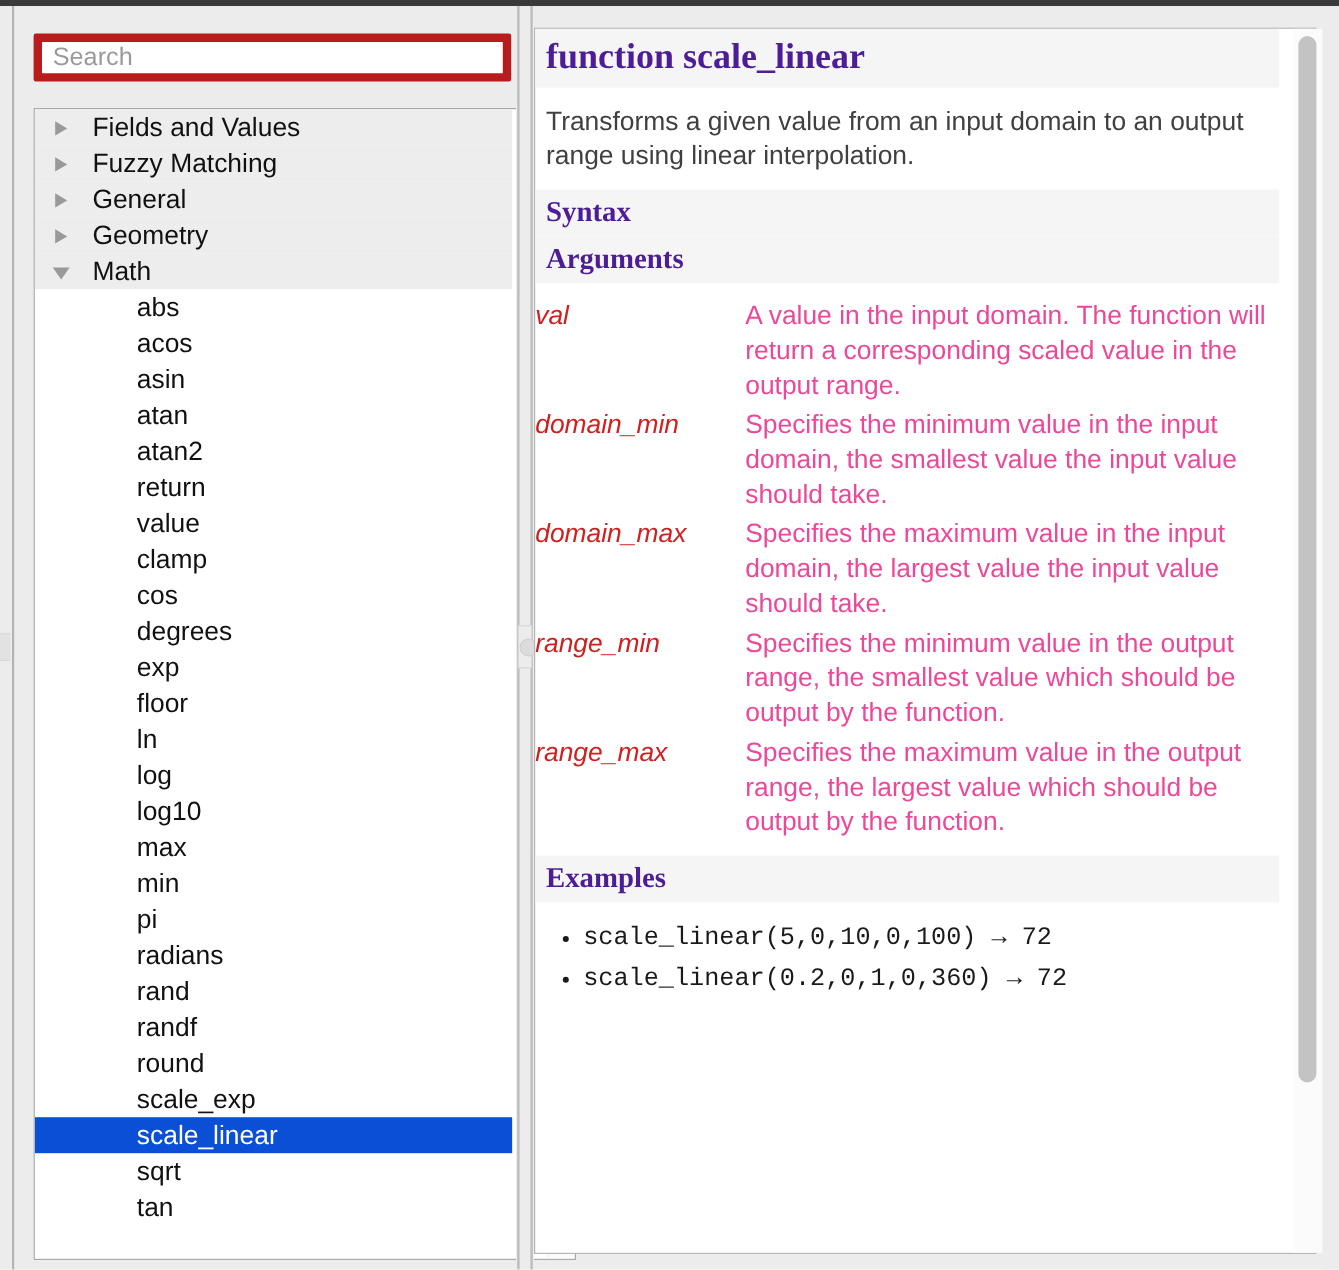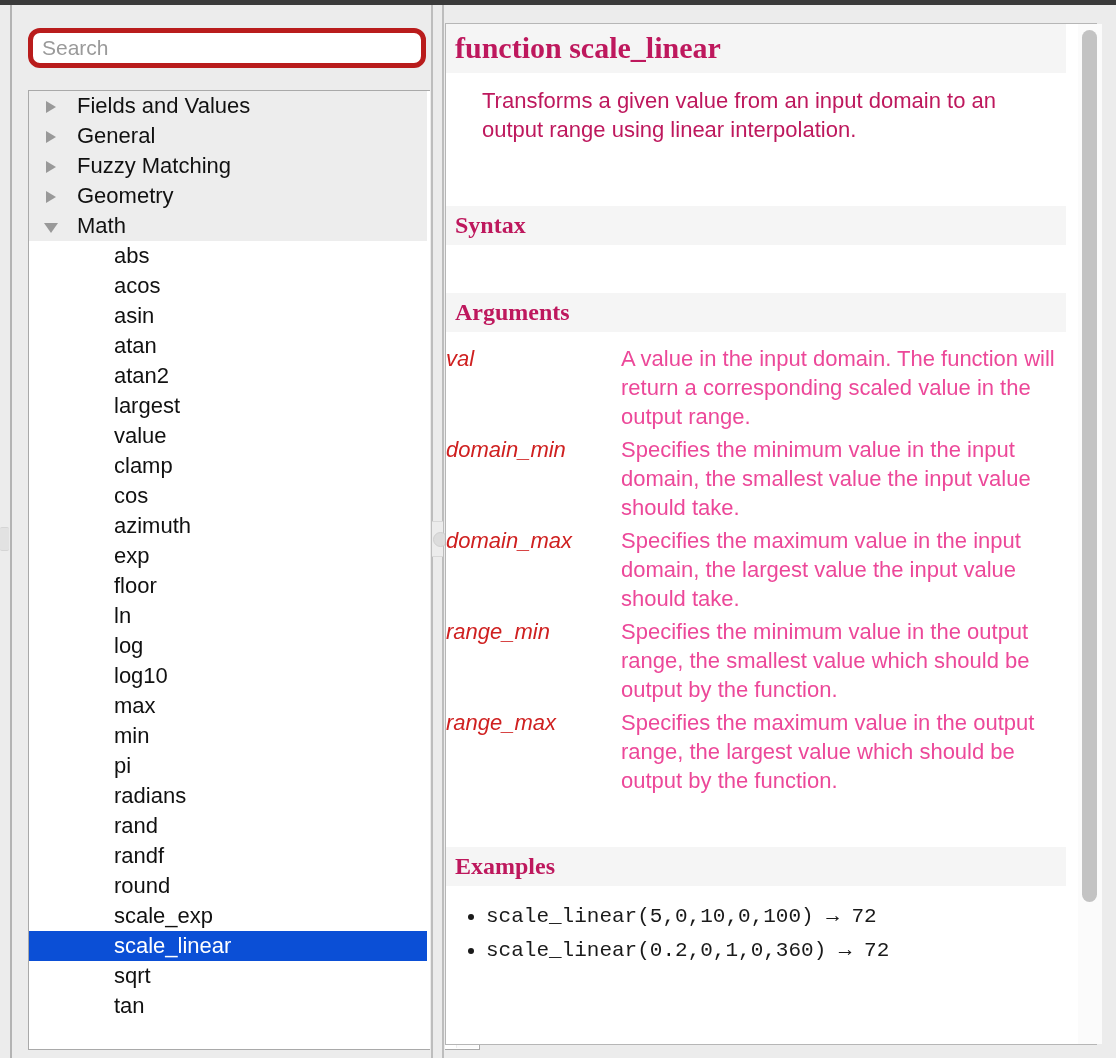--- a/index.html
+++ b/index.html
@@ -52,22 +52,22 @@
     left: 12px; top: 5px;
     width: 418px; height: 1053px;
     background: #ececec;
   }
   .search-box {
     position: absolute;
     left: 16px; top: 23px;
     width: 398px; height: 40px;
     box-sizing: border-box;
     background: #ffffff;
-    border: 5px solid #b91c1c;
-    border-radius: 12px;
+    border: 7px solid #b91c1c;
+    border-radius: 2px;
     font-family: "Liberation Sans", sans-serif;
     font-size: 21px;
     color: #222;
     padding: 0 9px;
     outline: none;
   }
   .search-box::placeholder {
     color: #9a9a9a;
     opacity: 1;
   }
@@ -198,40 +198,38 @@
     overflow: hidden;
   }
   .doc-content {
     position: absolute;
     left: 0; top: 0;
     width: 620px;
     padding: 0;
   }
   .sec-head {
     background: #f5f5f5;
-    color: #be185d;
+    color: #4c1d95;
     font-family: "Liberation Serif", serif;
     font-weight: bold;
     padding: 4px 9px 5px 9px;
   }
   .sec-head.title {
     font-size: 30px;
     line-height: 40px;
   }
   .sec-head.sub {
     font-size: 24px;
     line-height: 30px;
-    margin-top: 48px;
   }
   .desc {
     font-size: 22px;
     line-height: 29px;
-    color: #be185d;
+    color: #404040;
     padding: 13px 10px 14px 9px;
-    margin-left: 27px;
   }
   .syntax {
     font-family: "Liberation Mono", monospace;
     font-size: 21px;
     line-height: 30px;
     padding: 14px 10px 16px 9px;
     color: #b02020;
   }
   .syntax .fname {
     color: #1a4f9c;
@@ -317,25 +315,25 @@
   <input class="search-box" type="text" placeholder="Search" style="">
 
   <div class="tree-frame">
     <div class="tree-inner" id="tree-inner">
         <div class="tree-row category">
           <span class="tri"></span>
           <span class="label">Fields and Values</span>
         </div>
         <div class="tree-row category">
           <span class="tri"></span>
-          <span class="label">General</span>
+          <span class="label">Fuzzy Matching</span>
         </div>
         <div class="tree-row category">
           <span class="tri"></span>
-          <span class="label">Fuzzy Matching</span>
+          <span class="label">General</span>
         </div>
         <div class="tree-row category">
           <span class="tri"></span>
           <span class="label">Geometry</span>
         </div>
         <div class="tree-row category open">
           <span class="tri"></span>
           <span class="label">Math</span>
         </div>
         <div class="tree-row leaf">
@@ -347,33 +345,33 @@
         <div class="tree-row leaf">
           <span class="label">asin</span>
         </div>
         <div class="tree-row leaf">
           <span class="label">atan</span>
         </div>
         <div class="tree-row leaf">
           <span class="label">atan2</span>
         </div>
         <div class="tree-row leaf">
-          <span class="label">largest</span>
+          <span class="label">return</span>
         </div>
         <div class="tree-row leaf">
           <span class="label">value</span>
         </div>
         <div class="tree-row leaf">
           <span class="label">clamp</span>
         </div>
         <div class="tree-row leaf">
           <span class="label">cos</span>
         </div>
         <div class="tree-row leaf">
-          <span class="label">azimuth</span>
+          <span class="label">degrees</span>
         </div>
         <div class="tree-row leaf">
           <span class="label">exp</span>
         </div>
         <div class="tree-row leaf">
           <span class="label">floor</span>
         </div>
         <div class="tree-row leaf">
           <span class="label">ln</span>
         </div>

